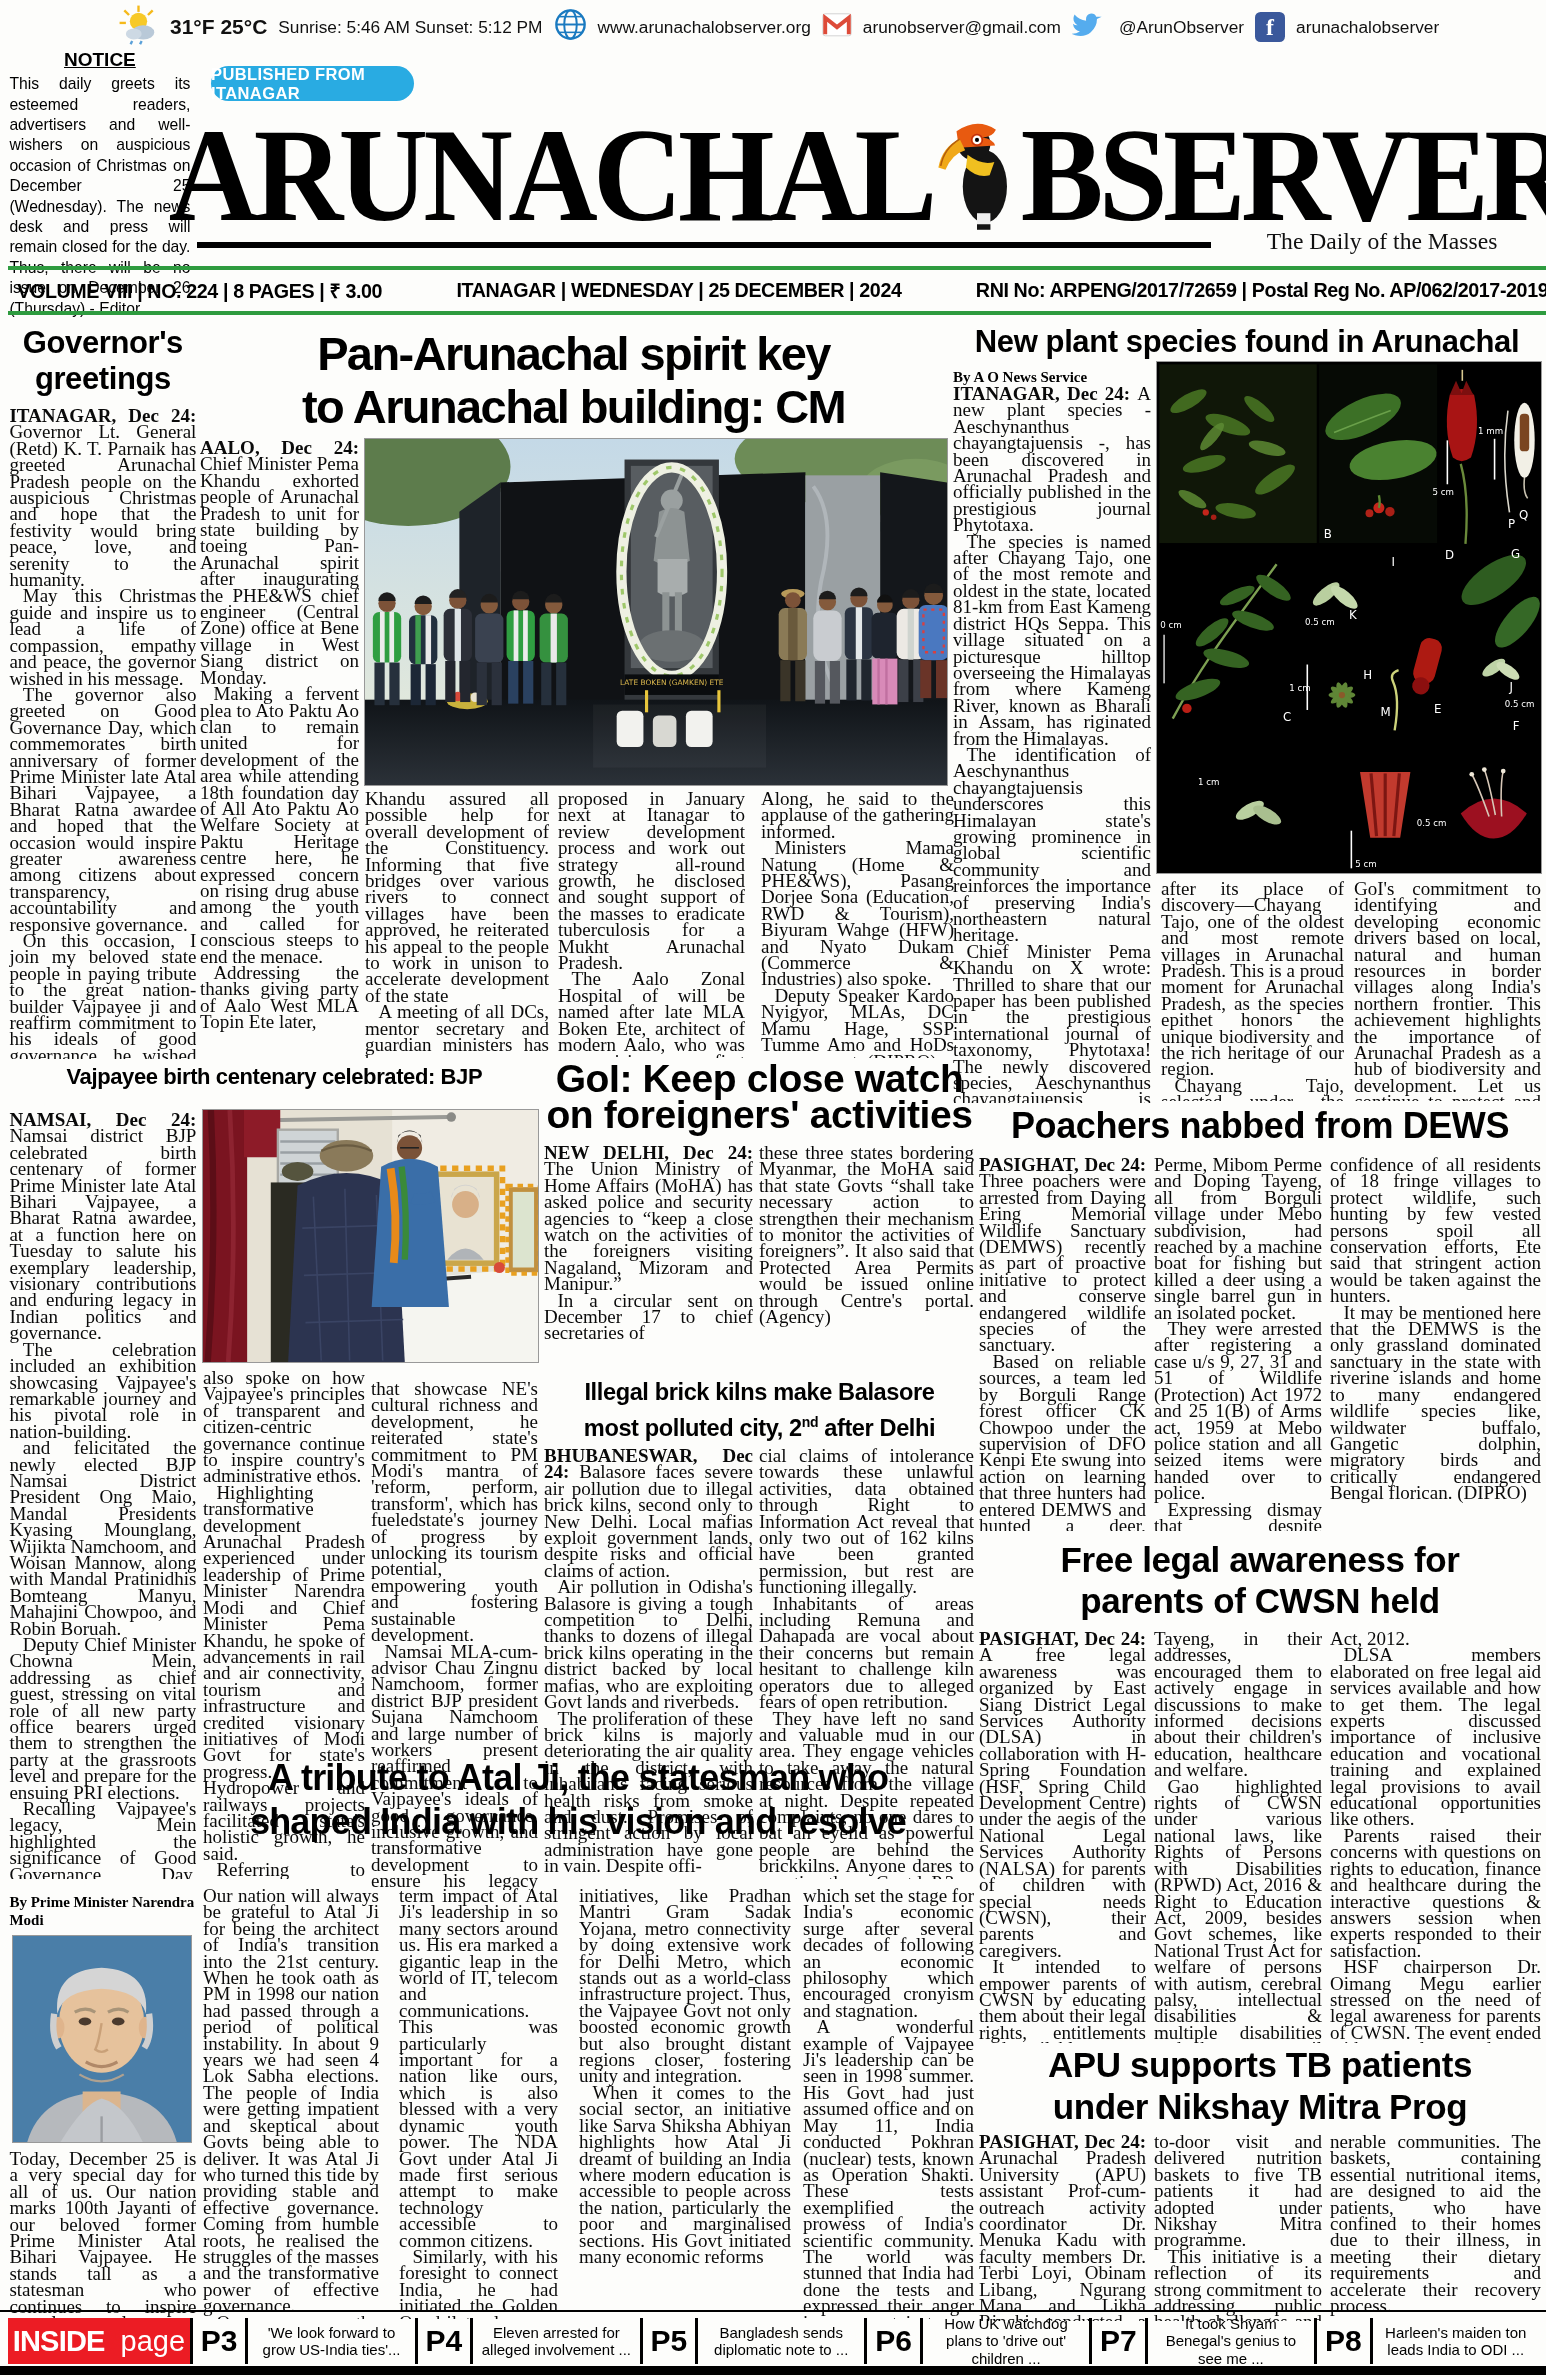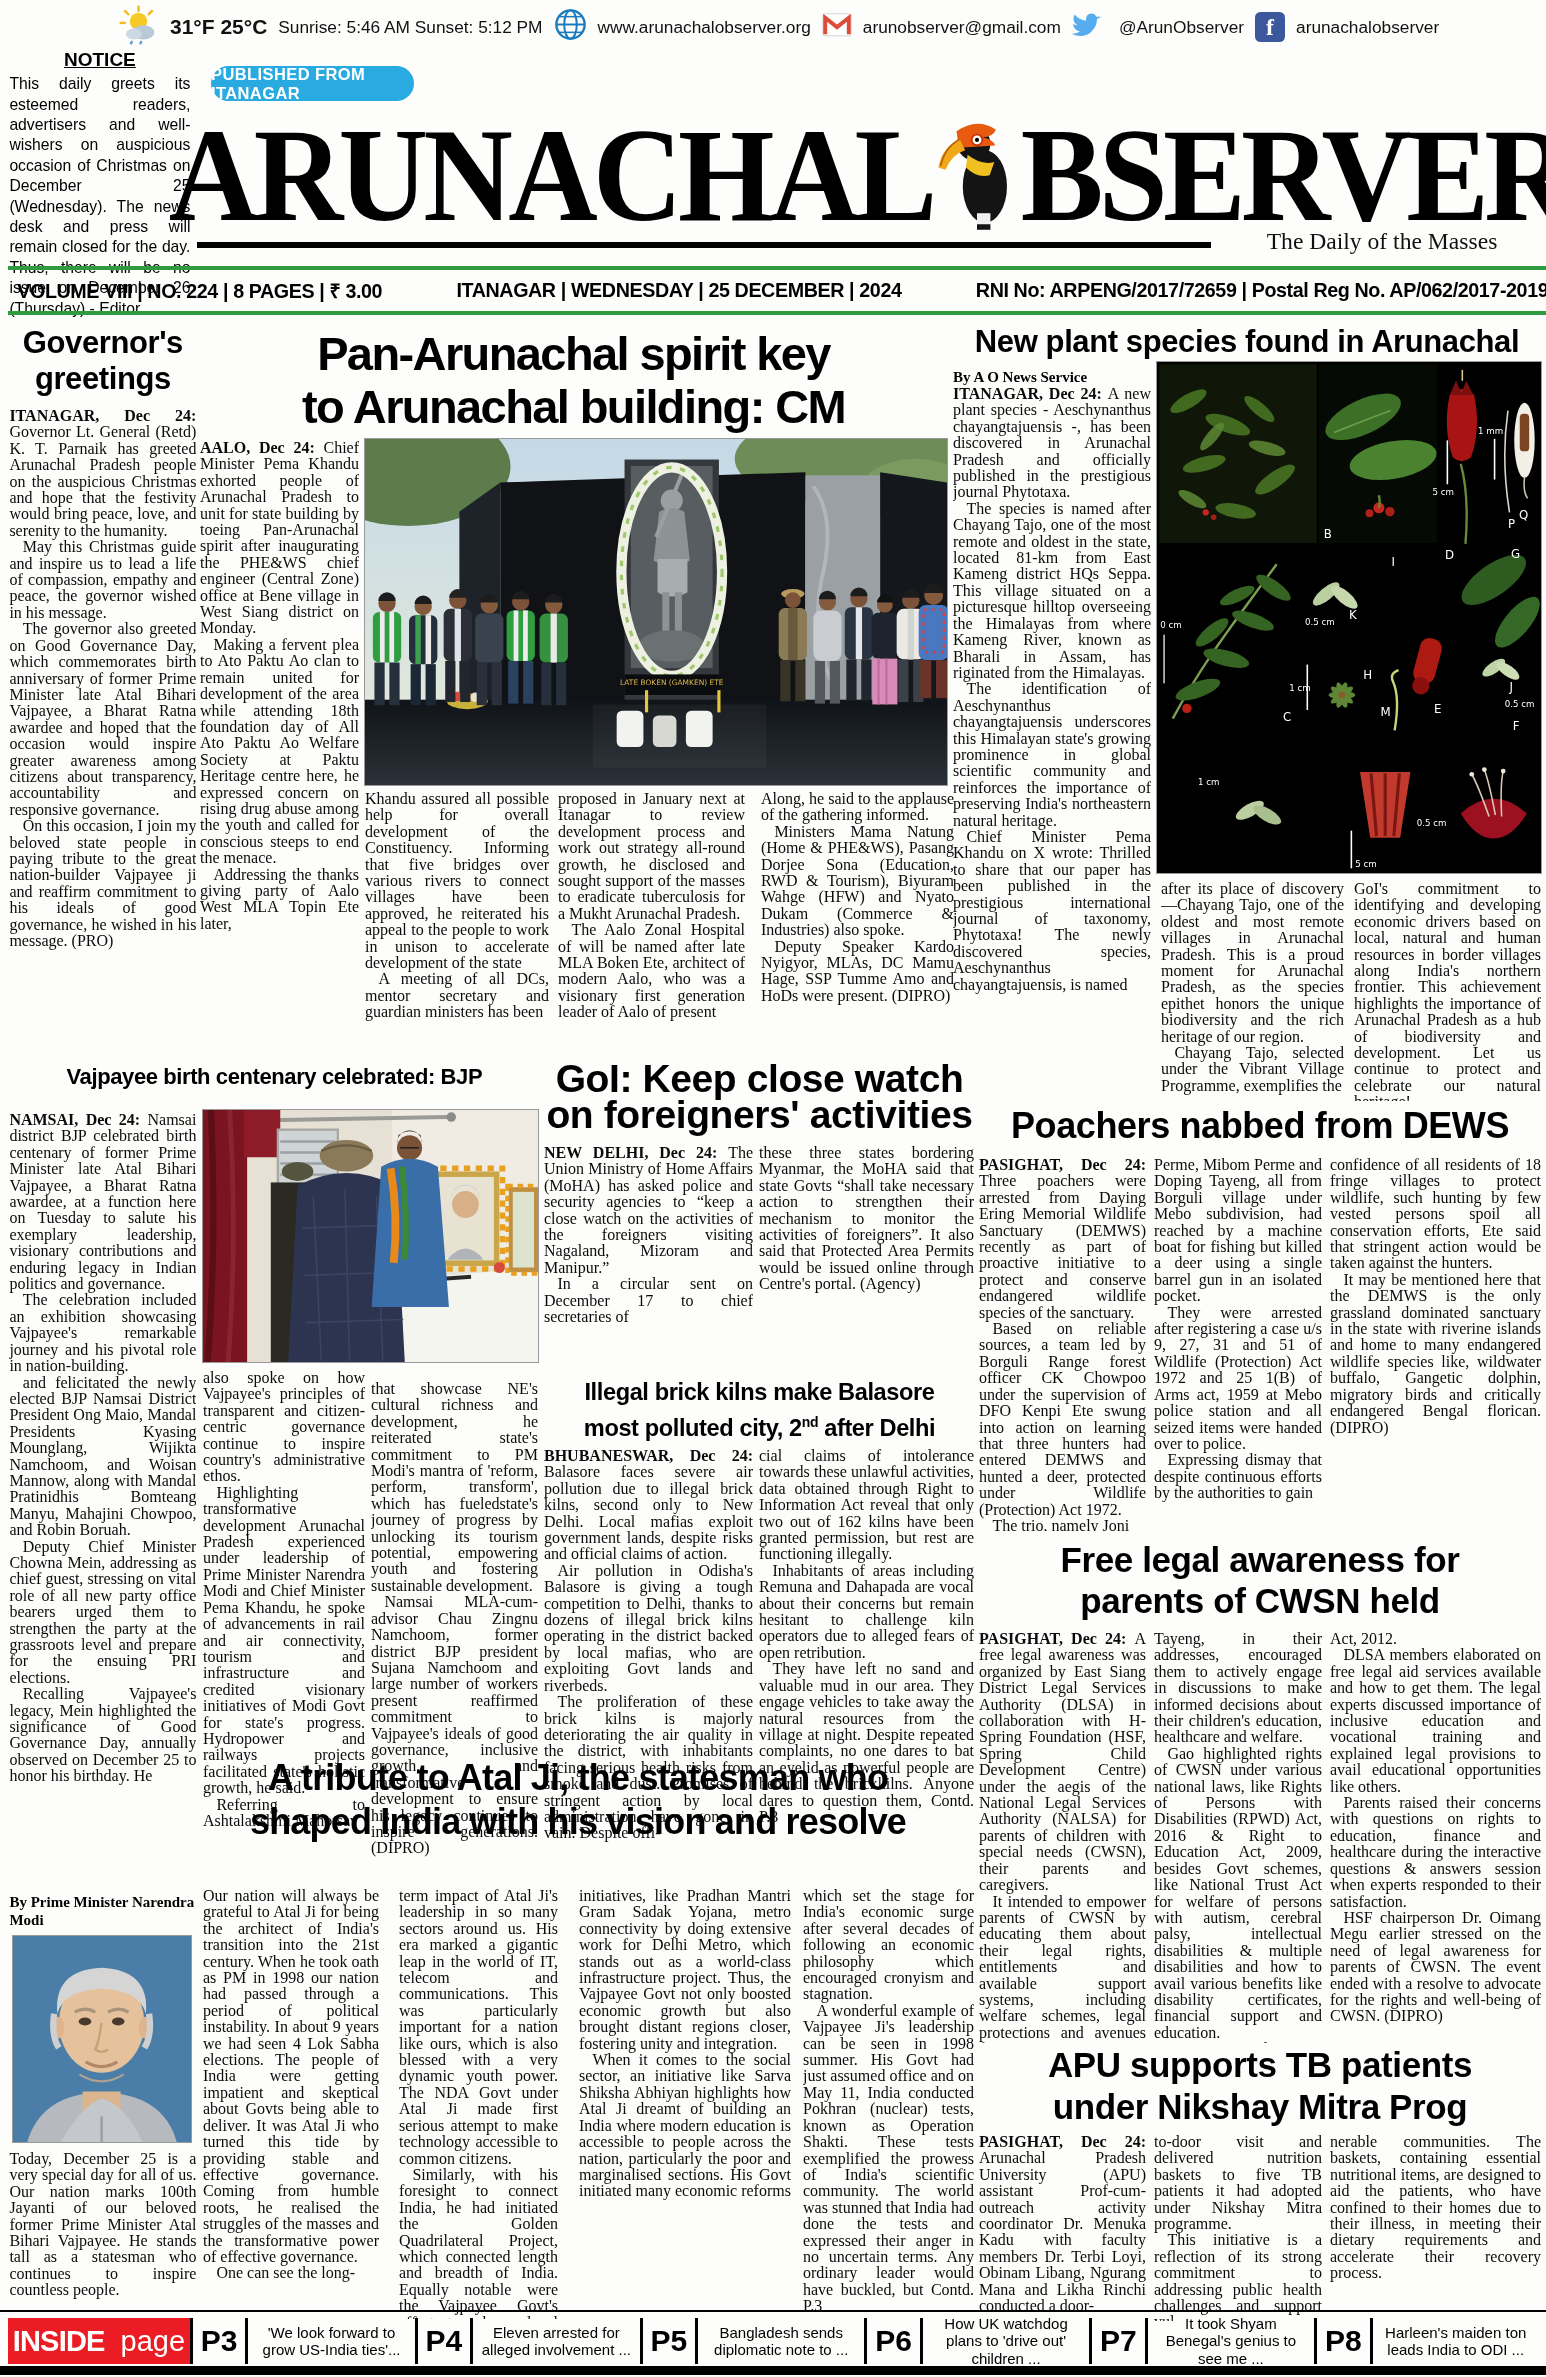--- a/index.html
+++ b/index.html
@@ -1,20 +1,20 @@
 <!DOCTYPE html>
 <html style="--green: #2e9b3f; --blue: #29abe2; --red: #ec1c24;font-size:12.6px"><head>
 <meta charset="utf-8">
 <style>
   html,body{margin:0;padding:0;background:#888;}
   #page{position:relative;width:1546px;height:2377px;background:#fdfdfb;overflow:hidden;
         font-family:"Liberation Serif",serif;color:#000;}
   .abs{position:absolute;}
   
-  .bt{font-size:16px;line-height:16.4px;text-align:justify;overflow:hidden;color:#0a0a0a;}
+  .bt{font-size:19px;line-height:16.4px;text-align:justify;overflow:hidden;color:#0a0a0a;}
   .bt p{margin:0;text-indent:13.4px;}
   .bt p:first-child{text-indent:0;}
   .bt .dl{font-weight:bold;}
   
   .hl{font-family:"Liberation Sans",sans-serif;font-weight:bold;text-align:center;
       letter-spacing:-0.4px;color:#000;}
   .blackrule{background:#000;}
   
   .topbar{display:flex;align-items:center;gap:11px;font-family:"Liberation Sans",sans-serif;
           font-size:17.3px;color:#111;white-space:nowrap;}

